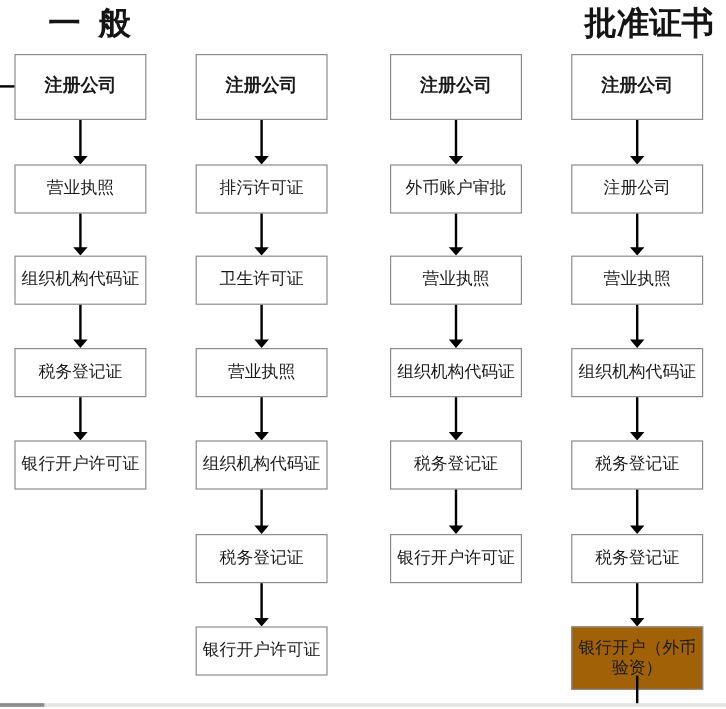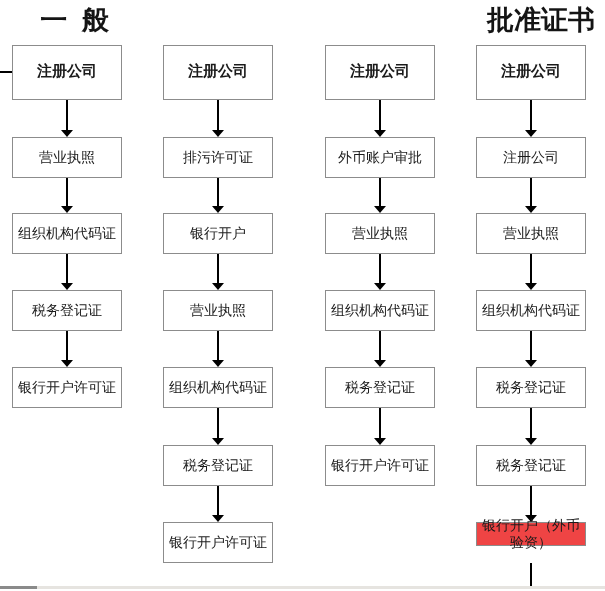--- a/index.html
+++ b/index.html
@@ -104,21 +104,21 @@
       <div class="arrow-head" style="left: 61px; top: 360px; border-top-color: rgb(0, 0, 0);"></div>
       <div class="flow-box" style="left: 12px; top: 367px; height: 41px; border-color: rgb(140, 140, 140); background: rgb(255, 255, 255); color: rgb(26, 26, 26);">银行开户许可证</div>
     </div>
   <div id="col-1">
       <div class="flow-box first" style="left: 163px; top: 45px; height: 55px; border-color: rgb(140, 140, 140); background: rgb(255, 255, 255); color: rgb(26, 26, 26);">注册公司</div>
       <div class="arrow-line" style="left: 217px; top: 100px; height: 31px; background: rgb(0, 0, 0);"></div>
       <div class="arrow-head" style="left: 212px; top: 130px; border-top-color: rgb(0, 0, 0);"></div>
       <div class="flow-box" style="left: 163px; top: 137px; height: 41px; border-color: rgb(140, 140, 140); background: rgb(255, 255, 255); color: rgb(26, 26, 26);">排污许可证</div>
       <div class="arrow-line" style="left: 217px; top: 178px; height: 29px; background: rgb(0, 0, 0);"></div>
       <div class="arrow-head" style="left: 212px; top: 206px; border-top-color: rgb(0, 0, 0);"></div>
-      <div class="flow-box" style="left: 163px; top: 213px; height: 41px; border-color: rgb(140, 140, 140); background: rgb(255, 255, 255); color: rgb(26, 26, 26);">银行开户</div>
+      <div class="flow-box" style="left: 163px; top: 213px; height: 41px; border-color: rgb(140, 140, 140); background: rgb(255, 255, 255); color: rgb(26, 26, 26);">卫生许可证</div>
       <div class="arrow-line" style="left: 217px; top: 254px; height: 30px; background: rgb(0, 0, 0);"></div>
       <div class="arrow-head" style="left: 212px; top: 283px; border-top-color: rgb(0, 0, 0);"></div>
       <div class="flow-box" style="left: 163px; top: 290px; height: 41px; border-color: rgb(140, 140, 140); background: rgb(255, 255, 255); color: rgb(26, 26, 26);">营业执照</div>
       <div class="arrow-line" style="left: 217px; top: 331px; height: 30px; background: rgb(0, 0, 0);"></div>
       <div class="arrow-head" style="left: 212px; top: 360px; border-top-color: rgb(0, 0, 0);"></div>
       <div class="flow-box" style="left: 163px; top: 367px; height: 41px; border-color: rgb(140, 140, 140); background: rgb(255, 255, 255); color: rgb(26, 26, 26);">组织机构代码证</div>
       <div class="arrow-line" style="left: 217px; top: 408px; height: 31px; background: rgb(0, 0, 0);"></div>
       <div class="arrow-head" style="left: 212px; top: 438px; border-top-color: rgb(0, 0, 0);"></div>
       <div class="flow-box" style="left: 163px; top: 445px; height: 41px; border-color: rgb(140, 140, 140); background: rgb(255, 255, 255); color: rgb(26, 26, 26);">税务登记证</div>
       <div class="arrow-line" style="left: 217px; top: 486px; height: 30px; background: rgb(0, 0, 0);"></div>
@@ -155,21 +155,21 @@
       <div class="arrow-head" style="left: 525px; top: 283px; border-top-color: rgb(0, 0, 0);"></div>
       <div class="flow-box" style="left: 476px; top: 290px; height: 41px; border-color: rgb(140, 140, 140); background: rgb(255, 255, 255); color: rgb(26, 26, 26);">组织机构代码证</div>
       <div class="arrow-line" style="left: 530px; top: 331px; height: 30px; background: rgb(0, 0, 0);"></div>
       <div class="arrow-head" style="left: 525px; top: 360px; border-top-color: rgb(0, 0, 0);"></div>
       <div class="flow-box" style="left: 476px; top: 367px; height: 41px; border-color: rgb(140, 140, 140); background: rgb(255, 255, 255); color: rgb(26, 26, 26);">税务登记证</div>
       <div class="arrow-line" style="left: 530px; top: 408px; height: 31px; background: rgb(0, 0, 0);"></div>
       <div class="arrow-head" style="left: 525px; top: 438px; border-top-color: rgb(0, 0, 0);"></div>
       <div class="flow-box" style="left: 476px; top: 445px; height: 41px; border-color: rgb(140, 140, 140); background: rgb(255, 255, 255); color: rgb(26, 26, 26);">税务登记证</div>
       <div class="arrow-line" style="left: 530px; top: 486px; height: 30px; background: rgb(0, 0, 0);"></div>
       <div class="arrow-head" style="left: 525px; top: 515px; border-top-color: rgb(0, 0, 0);"></div>
-      <div class="flow-box" style="left: 476px; top: 522px; height: 24px; border-color: rgb(140, 140, 140); background: #ef4444; color: rgb(26, 26, 26);">银行开户（外币验资）</div>
+      <div class="flow-box" style="left: 476px; top: 522px; height: 53px; border-color: rgb(140, 140, 140); background: #a16207; color: rgb(26, 26, 26);">银行开户（外币验资）</div>
       <div class="connector" style="left: 530px; top: 563px; width: 2px; height: 25px; background: rgb(0, 0, 0);"></div>
     </div>
 
   <div class="connector" style="left:0; top:71px; width:12px; height:2px"></div>
 
   <div class="scroll-track"></div>
   <div class="scroll-thumb"></div>
 
 </div>
 

